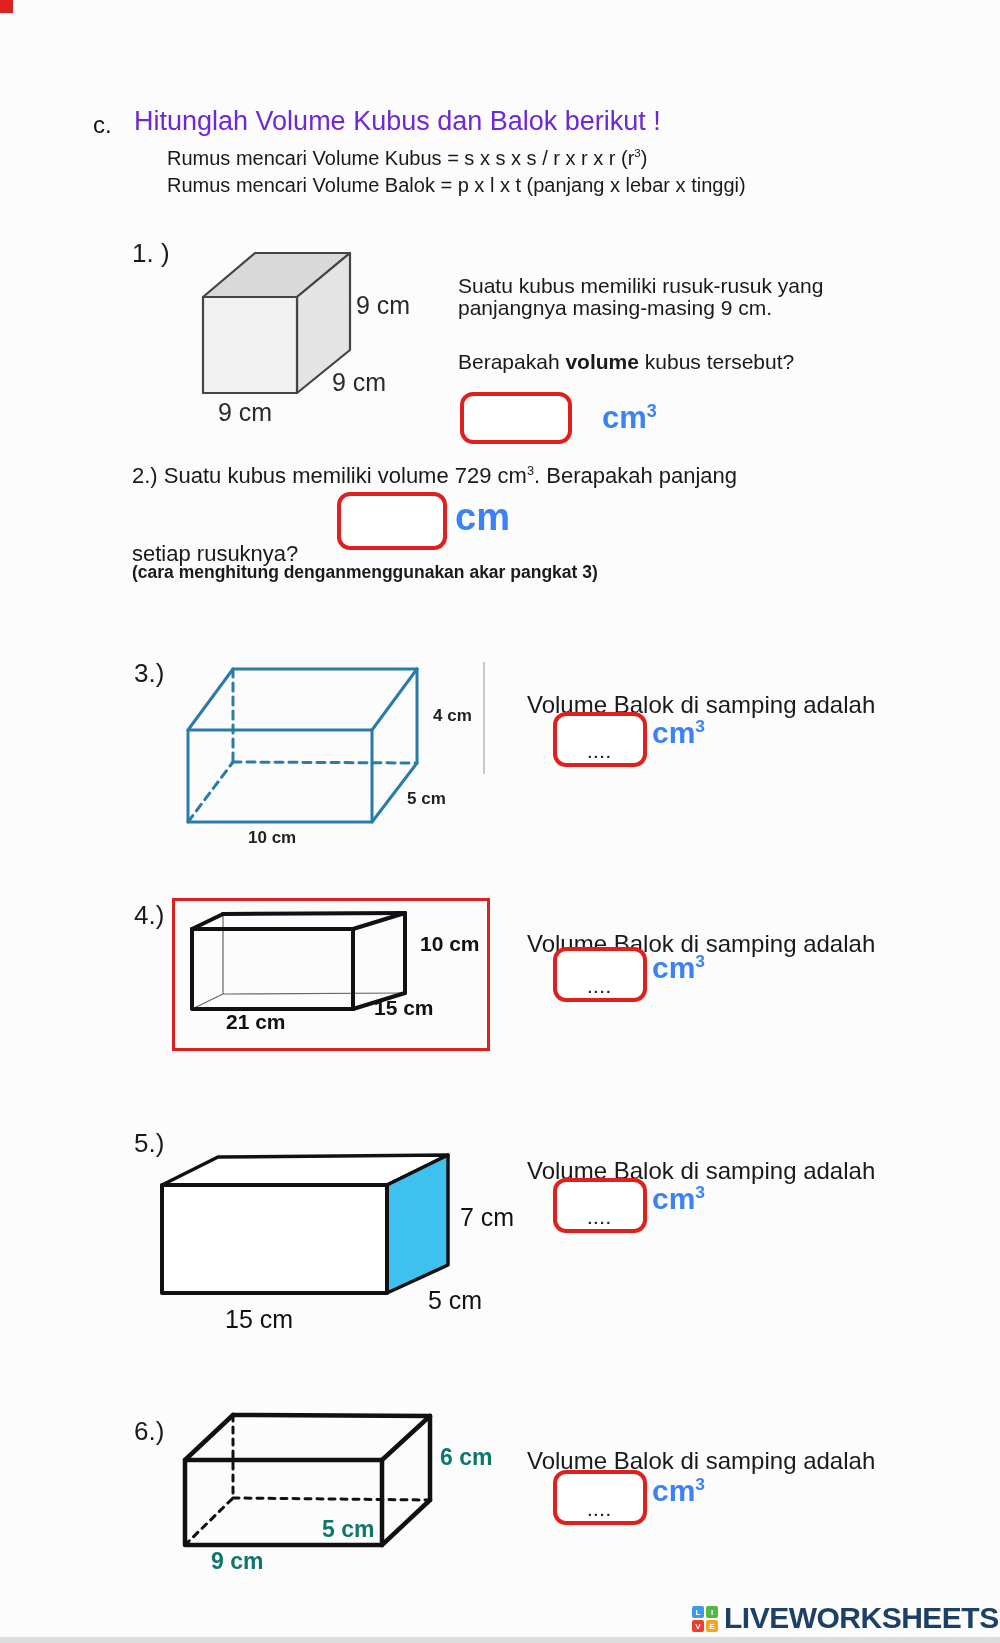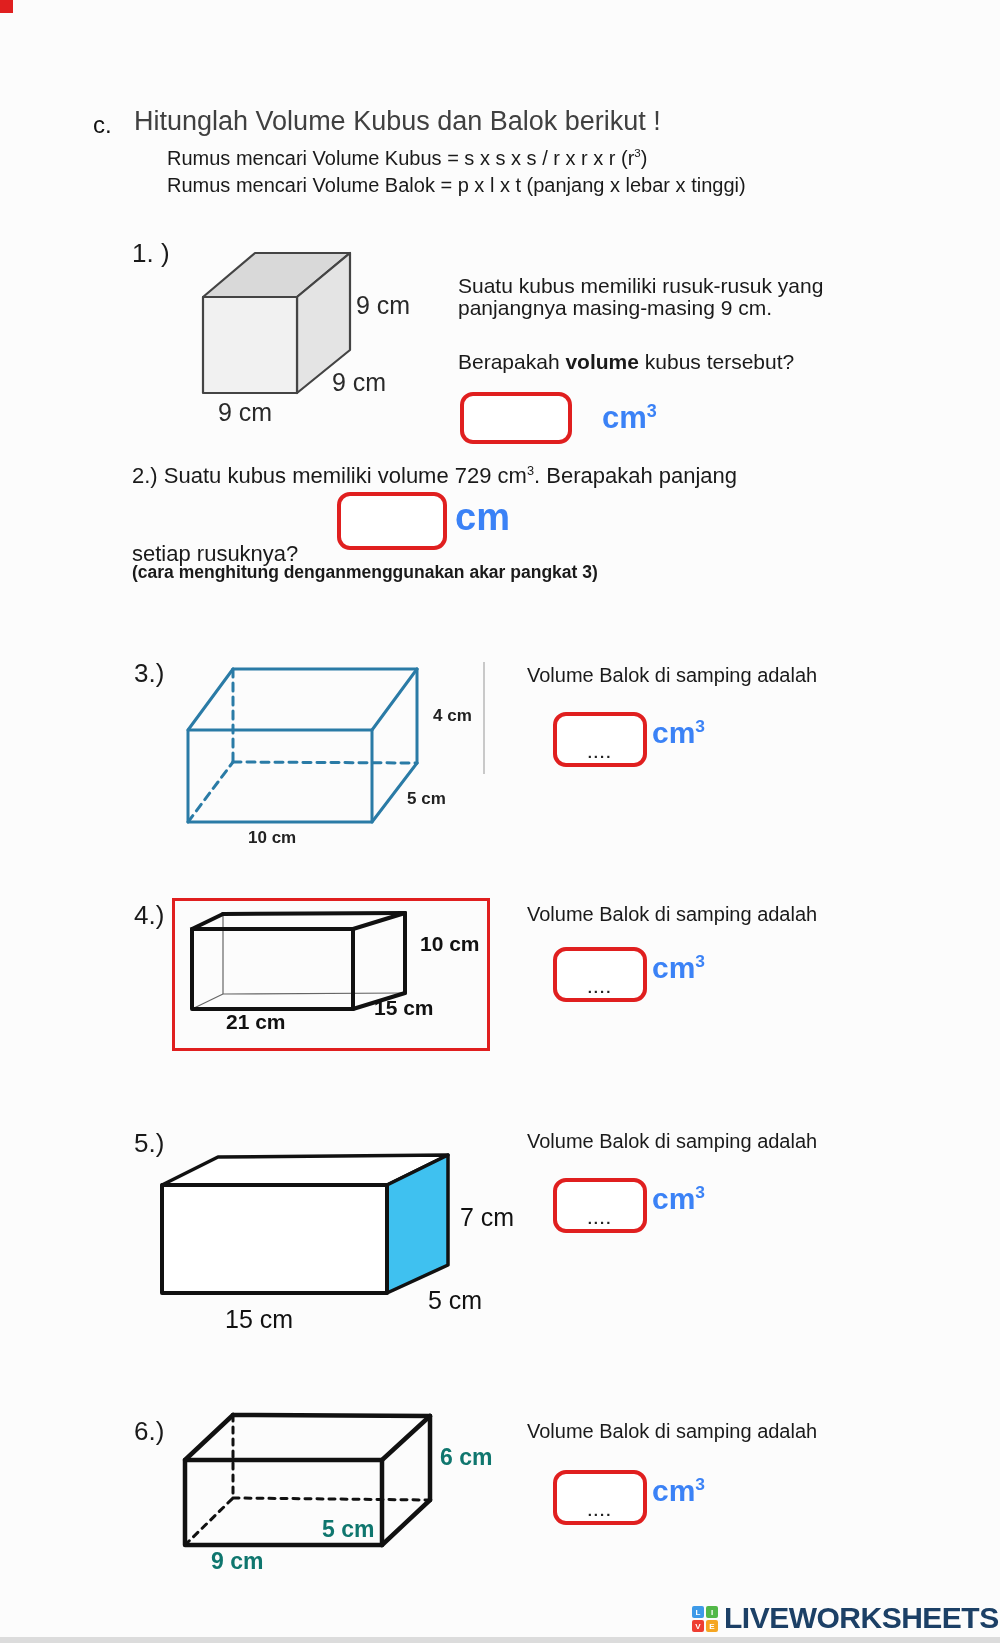--- a/index.html
+++ b/index.html
@@ -3,25 +3,25 @@
 <meta charset="utf-8">
 <style>
   html,body { margin:0; padding:0; background:#fbfbfb; }
   #page {
     position:relative; width:1000px; height:1643px; margin:0 auto;
     background:#fcfcfc; overflow:hidden;
     font-family:"Liberation Sans", sans-serif; color:#1a1a1a;
   }
   .abs { position:absolute; }
   .num { font-size:26px; color:#1a1a1a; white-space:nowrap; }
-  .title { font-size:27px; color:#404040; white-space:nowrap; }
+  .title { font-size:27px; color:#6d28d9; white-space:nowrap; }
   .subindex { font-size:24px; color:#111; }
   .formula { font-size:20px; color:#1a1a1a; white-space:nowrap; }
   .body-text { font-size:21px; color:#1a1a1a; white-space:nowrap; }
-  .prompt { font-size:20px; color:#1a1a1a; white-space:nowrap; }
+  .prompt { font-size:24px; color:#1a1a1a; white-space:nowrap;margin-top:27px; }
   .dim { font-size:25px; color:#2a2a2a; white-space:nowrap; }
   .dim-sm-bold { font-size:17px; font-weight:bold; color:#222; white-space:nowrap; }
   .dim-md-bold { font-size:21px; font-weight:bold; color:#111; white-space:nowrap; }
   .dim-serif { font-family:Liberation Sans, sans-serif; font-size:25px; color:#111; white-space:nowrap; }
   .dim-q6 { font-size:23px; font-weight:bold; color:#0f766e; white-space:nowrap; }
   .answer-box {
     border:4px solid #e01f1f; border-radius:13px; background:#ffffff;
     display:flex; align-items:flex-end; justify-content:center; box-sizing:border-box;
   }
   .dots { font-size:15px; font-weight:bold; color:#222; letter-spacing:2px; line-height:1; padding-bottom:3px; }

